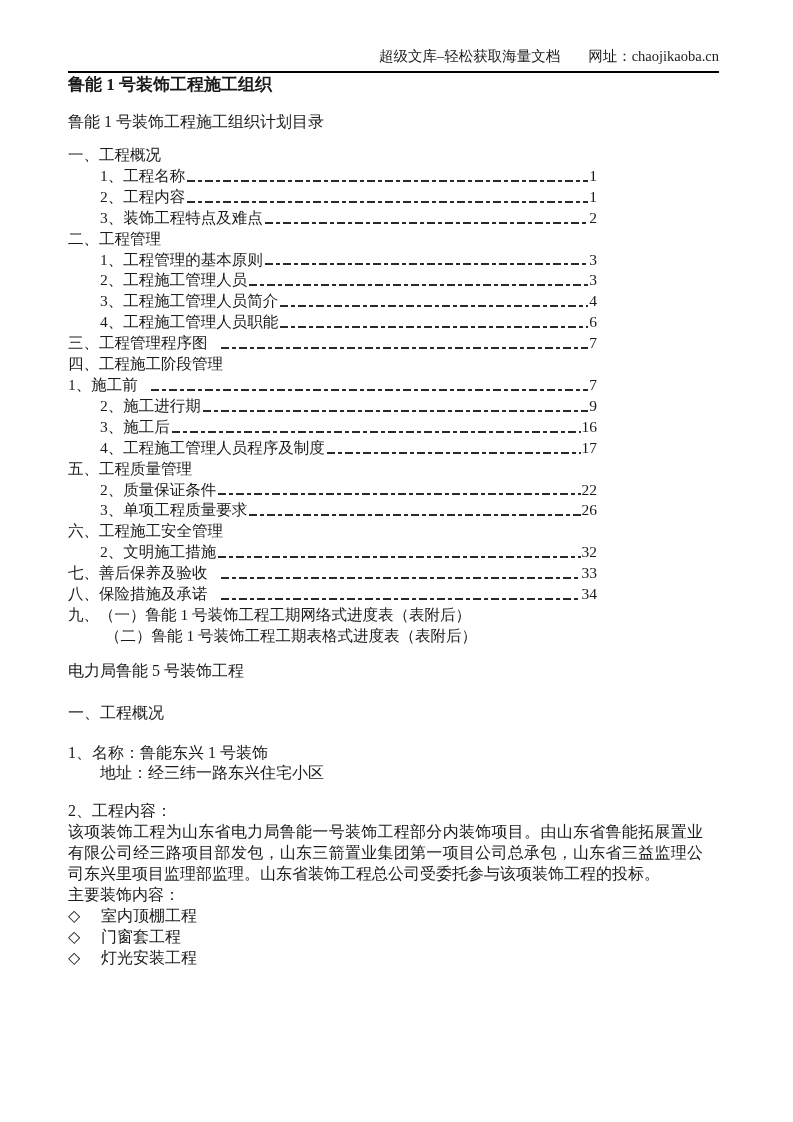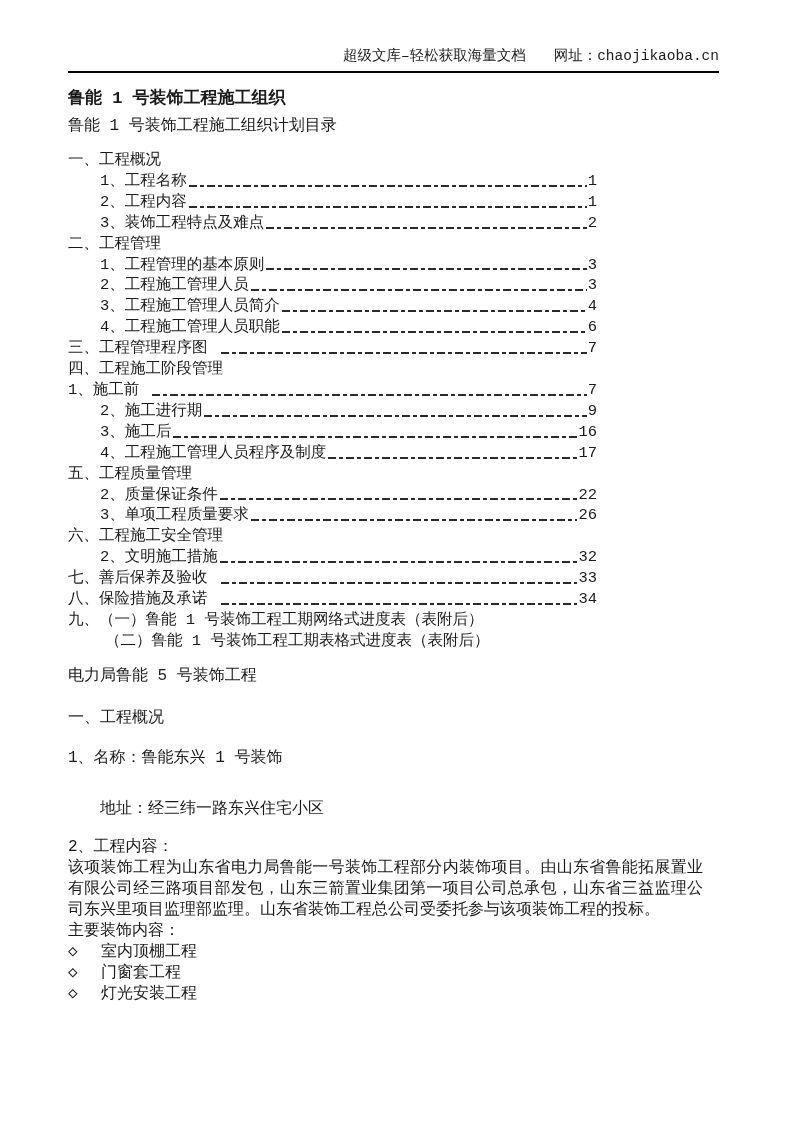--- a/index.html
+++ b/index.html
@@ -2,57 +2,57 @@
 <html><head>
 <meta charset="utf-8">
 <style>
   html,body { margin:0; padding:0; }
   body {
     width:793px; height:1122px; background:#ffffff;
     font-family:"Liberation Serif","DejaVu Serif",serif;
     color:#1a1a1a;
     overflow:hidden;
   }
-  .page { padding:47px 90px 0 68px; box-sizing:border-box; width:793px; height:862px;font-family:Liberation Mono, monospace; }
+  .page { padding:47px 90px 0 68px; box-sizing:border-box; width:793px; height:862px; }
 
   
   .running-head {
     width:651px;
     display:flex; justify-content:flex-end; align-items:flex-end;
     font-size:14.5px; line-height:18px;
     padding-bottom:6px;
     border-bottom:2px solid #000000;
   }
   .running-head .brand { white-space:nowrap; }
   .running-head .url { white-space:nowrap; margin-left:28px; }
 
   
-  .doc-title { margin-top:15px; font-size:17px; font-weight:bold; line-height:21px; }
-  .toc-title { margin-top:7px; font-size:16px; line-height:21px; }
+  .doc-title { margin-top:1px; font-size:17px; font-weight:bold; line-height:21px; }
+  .toc-title { margin-top:16px; font-size:16px; line-height:21px; }
 
   
   .toc { margin-top:13px; width:529px; }
   .toc-row { display:flex; line-height:20.9px; font-size:15.5px; white-space:nowrap; }
   .toc-row .t { flex:0 0 auto; }
   .toc-row .leader {
     flex:1 1 auto; min-width:30px; height:2px;
     align-self:flex-end; margin:0 1px 5px 2px;
     background:repeating-linear-gradient(90deg,#2a2a2a 0 8px,transparent 8px 11px,#2a2a2a 11px 15px,transparent 15px 18px);
   }
   .toc-row.gap .leader { margin-left:13px; }
   .toc-row .pg { flex:0 0 auto; }
   .ind-1 { padding-left:32px;text-align:right; }
   .ind-2 { padding-left:37px; }
 
   
   .bodyline { font-size:16px; line-height:20.9px; }
   .m14 { margin-top:14px; }
   .m21 { margin-top:21px; }
   .m19 { margin-top:19px; }
-  .m18 { margin-top:31px; }
+  .m18 { margin-top:0; }
   .m17 { margin-top:17px; }
   .addr { padding-left:32px; }
   .para { text-align:justify; }
   .bullet-row { display:flex; }
   .bullet-row .marker { flex:0 0 33px; }
 </style>
 </head>
 <body>
 
 <div class="page">

